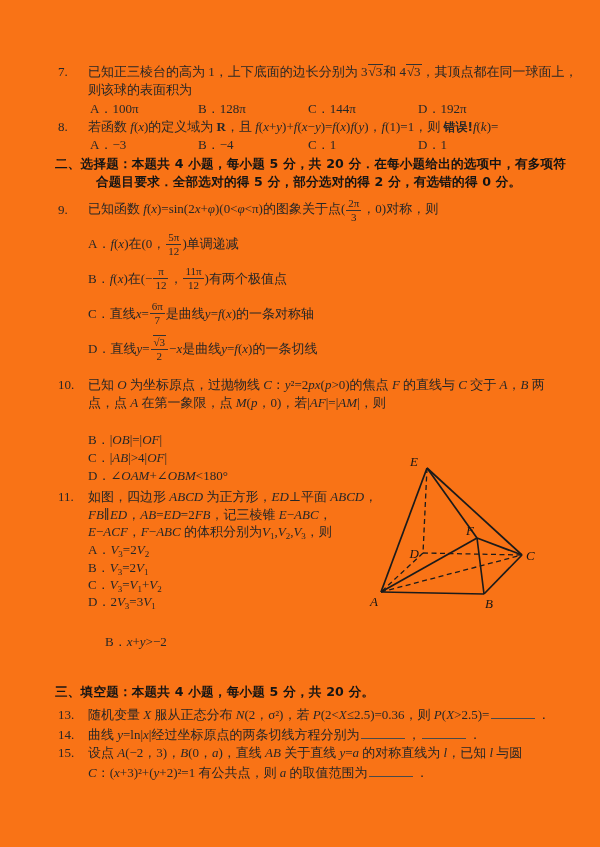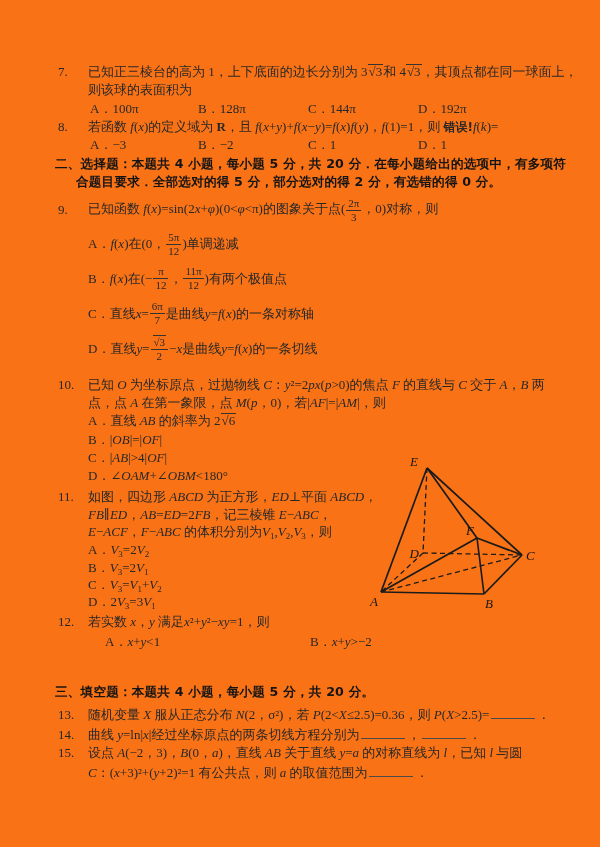--- a/index.html
+++ b/index.html
@@ -40,27 +40,27 @@
   <div class="ln optrow" style="top:101px;left:90px">
     <span class="oc" style="width:108px">A．100π</span>
     <span class="oc" style="width:110px">B．128π</span>
     <span class="oc" style="width:110px">C．144π</span>
     <span class="oc">D．192π</span>
   </div>
 
   <div class="ln" style="top:119px;left:58px"><span class="qno">8.</span><span>若函数 <i>f</i>(<i>x</i>)的定义域为 <b>R</b>，且 <i>f</i>(<i>x</i>+<i>y</i>)+<i>f</i>(<i>x</i>−<i>y</i>)=<i>f</i>(<i>x</i>)<i>f</i>(<i>y</i>)，<i>f</i>(1)=1，则 <b class="hei">错误!</b><i>f</i>(<i>k</i>)=</span></div>
   <div class="ln optrow" style="top:137px;left:90px">
     <span class="oc" style="width:108px">A．−3</span>
-    <span class="oc" style="width:110px">B．−2</span>
+    <span class="oc" style="width:110px">B．−4</span>
     <span class="oc" style="width:110px">C．1</span>
     <span class="oc">D．1</span>
   </div>
 
   <div class="ln hd" style="top:156px;left:55px">二、选择题：本题共 4 小题，每小题 5 分，共 20 分．在每小题给出的选项中，有多项符</div>
-  <div class="ln hd" style="top:174px;left:76px">合题目要求．全部选对的得 5 分，部分选对的得 2 分，有选错的得 0 分。</div>
+  <div class="ln hd" style="top:174px;left:96px">合题目要求．全部选对的得 5 分，部分选对的得 2 分，有选错的得 0 分。</div>
 
   <div class="ln tall" style="top:194px;left:58px;height:32px">
       <span class="qno">9.</span>
       <span>已知函数 <i>f</i>(<i>x</i>)=sin(2<i>x</i>+<i>φ</i>)(0&lt;<i>φ</i>&lt;π)的图象关于点(<span class="fr"><span class="n">2π</span><span class="d">3</span></span>，0)对称，则</span>
     </div>
   <div class="ln tall" style="top:228px;left:88px;height:32px">A．<i>f</i>(<i>x</i>)在(0，<span class="fr">
         <span class="n">5π</span>
         <span class="d">12</span>
       </span>)单调递减</div>
   <div class="ln tall" style="top:262px;left:88px;height:33px">B．<i>f</i>(<i>x</i>)在(−<span class="fr">
@@ -74,21 +74,20 @@
         <span class="n">6π</span>
         <span class="d">7</span>
       </span>是曲线 <i>y</i>=<i>f</i>(<i>x</i>)的一条对称轴</div>
   <div class="ln tall" style="top:331px;left:88px;height:36px">D．直线 <i>y</i>=<span class="fr">
         <span class="n"><span class="sq">3</span></span>
         <span class="d">2</span>
       </span>−<i>x</i> 是曲线 <i>y</i>=<i>f</i>(<i>x</i>)的一条切线</div>
 
   <div class="ln" style="top:377px;left:58px"><span class="qno">10.</span><span>已知 <i>O</i> 为坐标原点，过抛物线 <i>C</i>：<i>y</i>²=2<i>px</i>(<i>p</i>&gt;0)的焦点 <i>F</i> 的直线与 <i>C</i> 交于 <i>A</i>，<i>B</i> 两</span></div>
   <div class="ln" style="top:395px;left:88px">点，点 <i>A</i> 在第一象限，点 <i>M</i>(<i>p</i>，0)，若|<i>AF</i>|=|<i>AM</i>|，则</div>
-  <div class="ln" style="top:413px;left:88px">A．直线 <i>AB</i> 的斜率为 2<span class="sq">6</span></div>
   <div class="ln" style="top:432px;left:88px">B．|<i>OB</i>|=|<i>OF</i>|</div>
   <div class="ln" style="top:450px;left:88px">C．|<i>AB</i>|&gt;4|<i>OF</i>|</div>
   <div class="ln" style="top:468px;left:88px">D．∠<i>OAM</i>+∠<i>OBM</i>&lt;180°</div>
 
   <div class="ln" style="top:489px;left:58px"><span class="qno">11.</span><span>如图，四边形 <i>ABCD</i> 为正方形，<i>ED</i>⊥平面 <i>ABCD</i>，</span></div>
   <div class="ln" style="top:507px;left:88px"><i>FB</i>∥<i>ED</i>，<i>AB</i>=<i>ED</i>=2<i>FB</i>，记三棱锥 <i>E</i>−<i>ABC</i>，</div>
   <div class="ln" style="top:524px;left:88px"><i>E</i>−<i>ACF</i>，<i>F</i>−<i>ABC</i> 的体积分别为<i>V</i><sub>1</sub>,<i>V</i><sub>2</sub>,<i>V</i><sub>3</sub>，则</div>
   <div class="ln" style="top:542px;left:88px">A．<i>V</i><sub>3</sub>=2<i>V</i><sub>2</sub></div>
   <div class="ln" style="top:560px;left:88px">B．<i>V</i><sub>3</sub>=2<i>V</i><sub>1</sub></div>
   <div class="ln" style="top:577px;left:88px">C．<i>V</i><sub>3</sub>=<i>V</i><sub>1</sub>+<i>V</i><sub>2</sub></div>
@@ -108,23 +107,21 @@
     <path class="solid" d="M115,89 L160,106"></path>
     <path class="solid" d="M19,143 L115,89"></path>
     <text class="vlab" x="56" y="17" text-anchor="end">E</text>
     <text class="vlab" x="57" y="109" text-anchor="end">D</text>
     <text class="vlab" x="112" y="86" text-anchor="end">F</text>
     <text class="vlab" x="8" y="157">A</text>
     <text class="vlab" x="123" y="159">B</text>
     <text class="vlab" x="164" y="111">C</text>
   </svg>
 
-  <div class="ln" style="top:614px;left:58px"><span class="qno">12.</span><span>若实数 <i>x</i>，<i>y</i> 满足<i>x</i>²+<i>y</i>²−<i>xy</i>=1，则</span></div>
   <div class="ln optrow" style="top:634px;left:105px">
-    <span class="oc" style="width:205px">A．<i>x</i>+<i>y</i>&lt;1</span>
     <span class="oc">B．<i>x</i>+<i>y</i>&gt;−2</span>
   </div>
 
   <div class="ln hd" style="top:684px;left:55px">三、填空题：本题共 4 小题，每小题 5 分，共 20 分。</div>
 
   <div class="ln" style="top:705px;left:58px"><span class="qno">13.</span><span>随机变量 <i>X</i> 服从正态分布 <i>N</i>(2，σ²)，若 <i>P</i>(2&lt;<i>X</i>≤2.5)=0.36，则 <i>P</i>(<i>X</i>&gt;2.5)=<span class="bl"></span>．</span></div>
   <div class="ln" style="top:725px;left:58px"><span class="qno">14.</span><span>曲线 <i>y</i>=ln|<i>x</i>|经过坐标原点的两条切线方程分别为<span class="bl"></span>，<span class="bl"></span>．</span></div>
   <div class="ln" style="top:745px;left:58px"><span class="qno">15.</span><span>设点 <i>A</i>(−2，3)，<i>B</i>(0，<i>a</i>)，直线 <i>AB</i> 关于直线 <i>y</i>=<i>a</i> 的对称直线为 <i>l</i>，已知 <i>l</i> 与圆</span></div>
   <div class="ln" style="top:763px;left:88px"><i>C</i>：(<i>x</i>+3)²+(<i>y</i>+2)²=1 有公共点，则 <i>a</i> 的取值范围为<span class="bl"></span>．</div>
 

